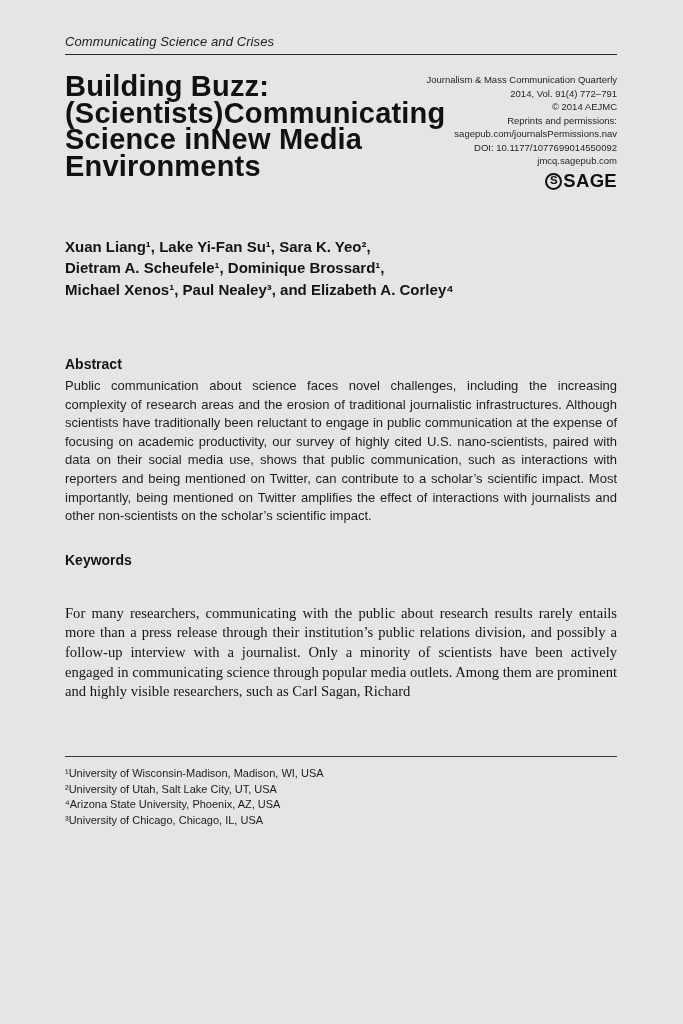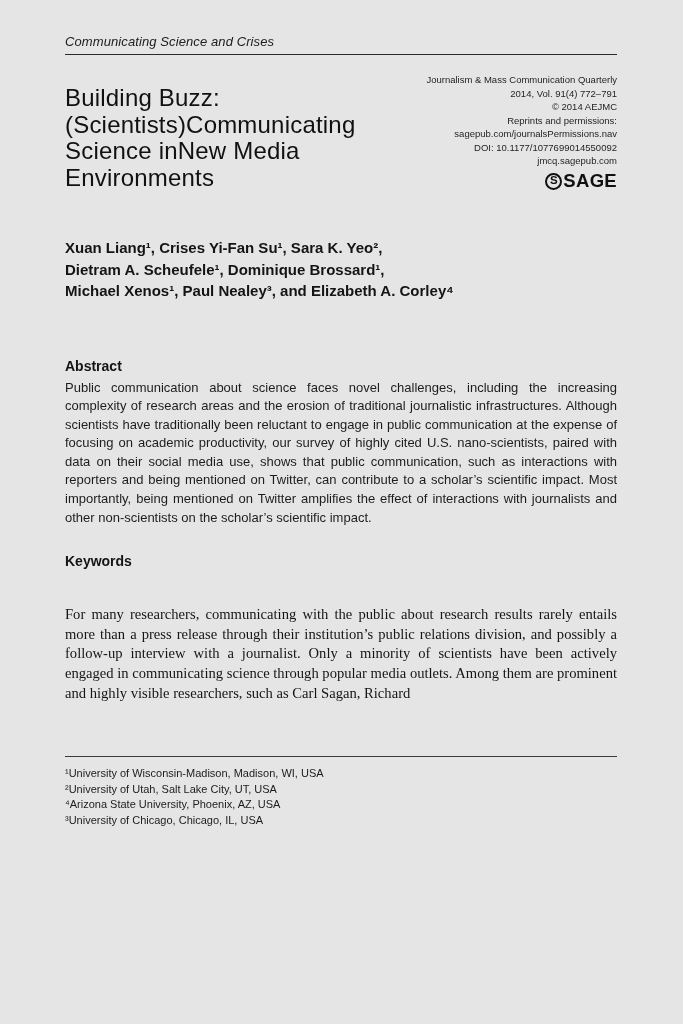--- a/index.html
+++ b/index.html
@@ -13,22 +13,22 @@
     padding:34px 66px 0 65px;
     overflow:hidden;
   }
   
   .running-head { font-style:italic; font-size:13px; letter-spacing:.1px; color:#202020; }
   .head-rule { border:none; border-top:1.6px solid #2a2a2a; margin-top:5px; }
 
   
   .masthead { display:flex; margin-top:18px; }
   .title {
-    font-size:24px; line-height:26.5px; font-weight:400;
-    letter-spacing:.2px; margin-top:12px; width:360px; color:#111;
+    font-size:29px; line-height:26.5px; font-weight:700;
+    letter-spacing:.2px; width:360px; color:#111;
   }
   .journal-info {
     margin-left:auto; text-align:right;
     font-size:9.5px; line-height:13.5px; color:#1f1f1f; white-space:nowrap;
   }
   .sage-logo { display:flex; align-items:center; justify-content:flex-end; margin-top:5px; }
   .sage-s {
     width:17px; height:17px; border:2.2px solid #101010; border-radius:50%;
     display:flex; align-items:center; justify-content:center;
     font-weight:700; font-size:11.5px; color:#101010; margin-right:1px;
@@ -85,21 +85,21 @@
         </div>
       <div class="sage-logo">
         <span class="sage-s">S</span>
         <span class="sage-text">SAGE</span>
       </div>
     </div>
   </div>
 
   <div class="authors">
     <div>
-        <div class="author-line">Xuan Liang¹, Crises Yi-Fan Su¹, Sara K. Yeo²,</div>
+        <div class="author-line">Xuan Liang¹, Lake Yi-Fan Su¹, Sara K. Yeo²,</div>
         <div class="author-line">Dietram A. Scheufele¹, Dominique Brossard¹,</div>
         <div class="author-line">Michael Xenos¹, Paul Nealey³, and Elizabeth A. Corley⁴</div>
       </div>
   </div>
 
   <section class="abstract">
     <h2 class="section-heading">Abstract</h2>
     <p class="abstract-text">Public communication about science faces novel challenges, including the increasing complexity of research areas and the erosion of traditional journalistic infrastructures. Although scientists have traditionally been reluctant to engage in public communication at the expense of focusing on academic productivity, our survey of highly cited U.S. nano-scientists, paired with data on their social media use, shows that public communication, such as interactions with reporters and being mentioned on Twitter, can contribute to a scholar’s scientific impact. Most importantly, being mentioned on Twitter amplifies the effect of interactions with journalists and other non-scientists on the scholar’s scientific impact.</p>
   </section>
 

